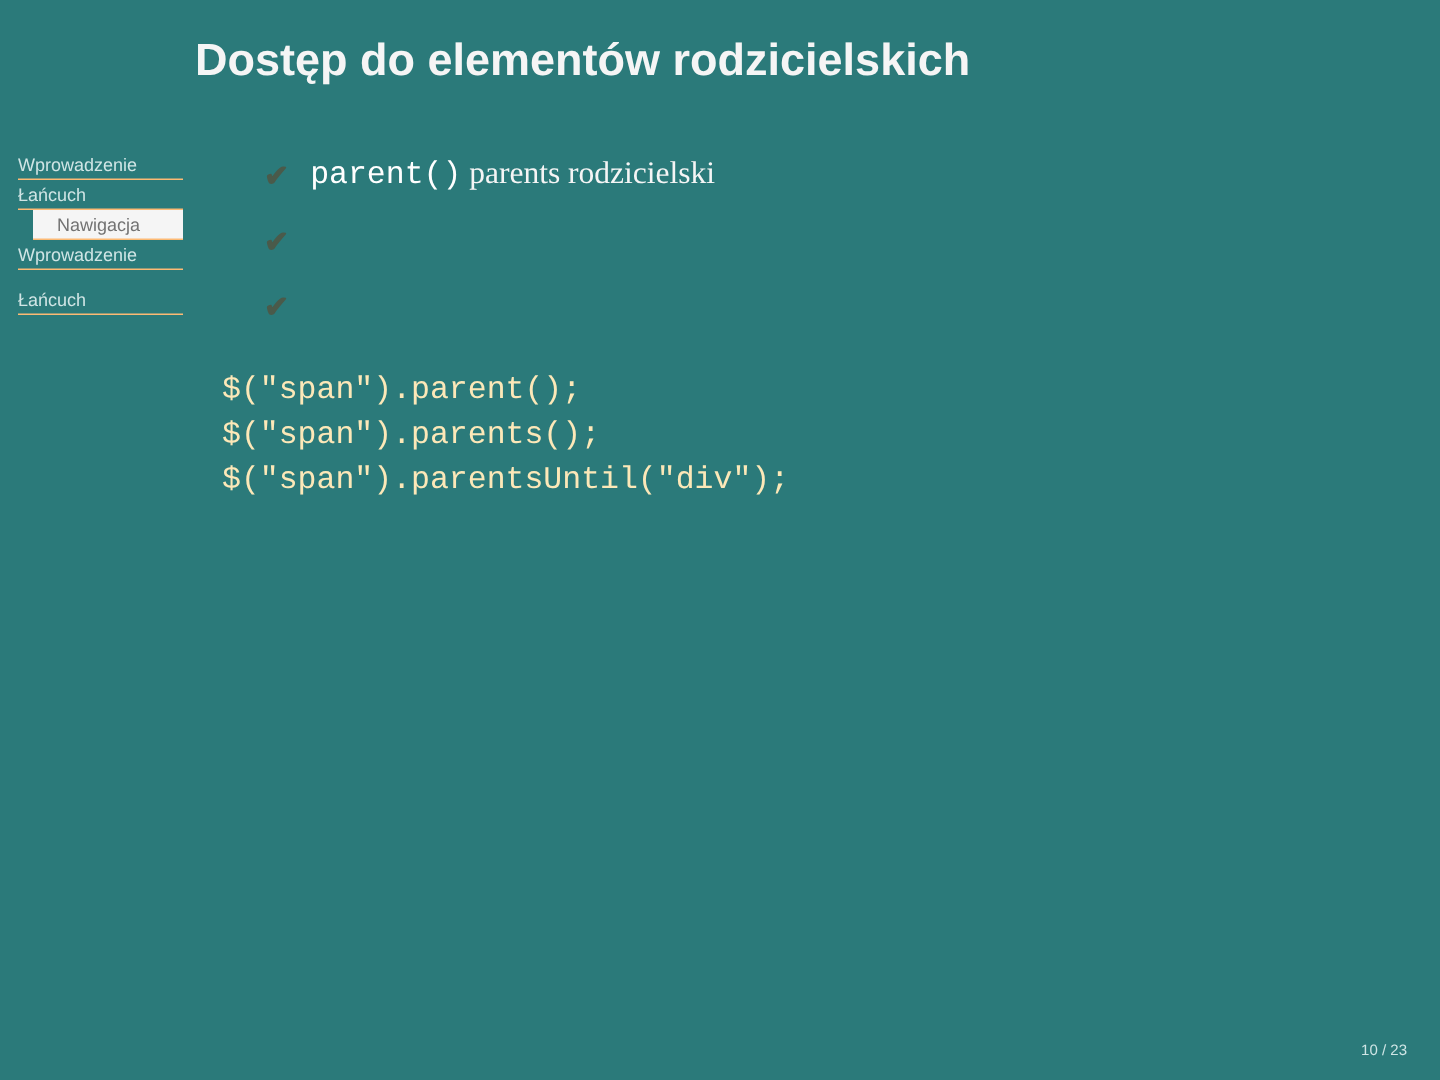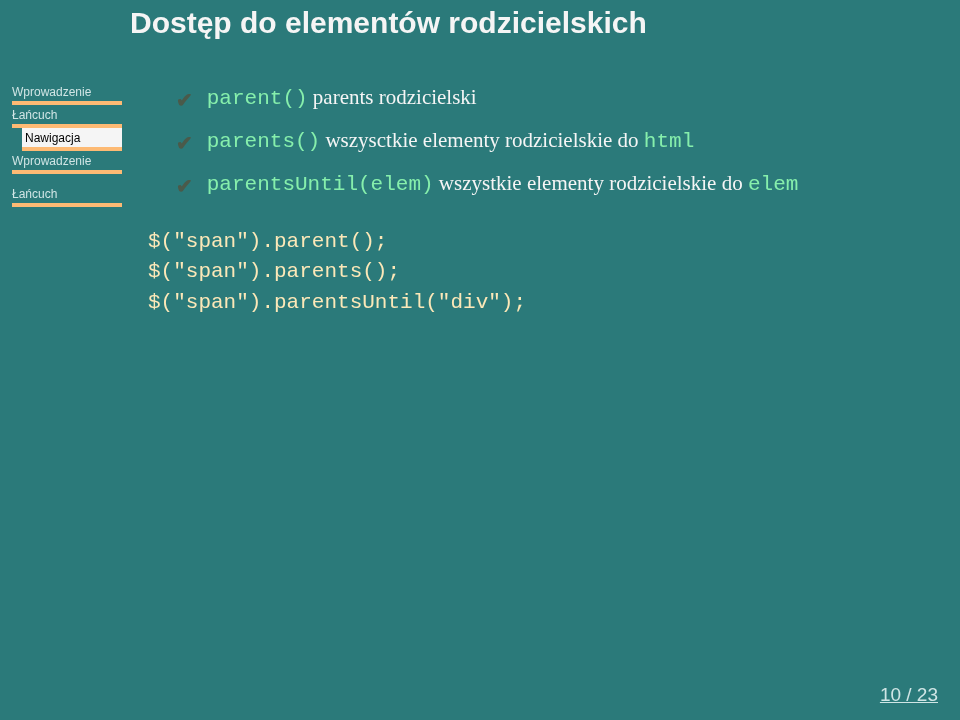--- a/index.html
+++ b/index.html
@@ -5,48 +5,48 @@
   * { margin: 0; padding: 0; box-sizing: border-box; }
   body {
     width: 960px;
     height: 720px;
     background: #2b7a7a;
     font-family: Georgia, 'Times New Roman', serif;
     position: relative;
     overflow: hidden;
   }
   .header {
-    padding: 6px 0 40px 130px;
+    padding: 24px 0 40px 130px;
   }
   .title {
     color: #f5f5f5;
     font-size: 30px;
     font-weight: bold;
     font-family: Arial, Helvetica, sans-serif;
   }
   .layout {
     display: flex;
   }
   .sidebar {
     width: 130px;
     padding-left: 12px;
     padding-top: 2px;
   }
   .nav-item {
     color: #d0e5e5;
     font-size: 12px;
     font-family: Arial, Helvetica, sans-serif;
     padding: 3px 0 2px 0;
-    border-bottom: 4px solid #fdba74;
+    border-bottom: 1px solid #fdba74;
     margin-right: 8px;
   }
   .nav-item.active {
     background: #f5f5f5;
-    color: #000000;
-    padding-left: 3px;
+    color: #737373;
+    padding-left: 16px;
   }
   .nav-sub {
     margin-left: 10px;
   }
   .nav-gap {
     height: 10px;
   }
   .main {
     flex: 1;
     padding-left: 18px;
@@ -64,38 +64,37 @@
     color: #4a5a4a;
     font-size: 20px;
     margin-right: 14px;
     margin-left: 28px;
     font-weight: bold;
     flex-shrink: 0;
     margin-top: 3px;
   }
   .code {
     font-family: 'Courier New', Courier, monospace;
-    color: #86efac;
+    color: #ffffff;
   }
   .code-block {
     margin-top: 26px;
     margin-left: 0;
     font-family: 'Courier New', Courier, monospace;
     color: #fce8b8;
     font-size: 21px;
     line-height: 1.45;
   }
   .page-num {
     position: absolute;
     bottom: 14px;
     right: 22px;
     color: #d0e5e5;
-    font-size: 19px;
+    font-size: 10px;
     font-family: Arial, Helvetica, sans-serif;
-    text-decoration: underline;
   }
 </style>
 </head>
 <body>
 
 <div class="header">
   <div class="title">Dostęp do elementów rodzicielskich</div>
 </div>
 
 <div class="layout">
@@ -108,25 +107,23 @@
     <div class="nav-item">Łańcuch</div>
   </div>
 
   <div class="main">
     <div class="bullet-row">
       <span class="check">✔</span>
       <span><span class="code">parent()</span><span> parents rodzicielski</span></span>
     </div>
     <div class="bullet-row">
       <span class="check">✔</span>
-      <span><span class="code">parents()</span><span> wszysctkie elementy rodzicielskie do </span><span class="code">html</span></span>
     </div>
     <div class="bullet-row">
       <span class="check">✔</span>
-      <span><span class="code">parentsUntil(elem)</span><span> wszystkie elementy rodzicielskie do </span><span class="code">elem</span></span>
     </div>
 
     <div class="code-block">
       <div>$("span").parent();</div>
       <div>$("span").parents();</div>
       <div>$("span").parentsUntil("div");</div>
     </div>
   </div>
 </div>
 

